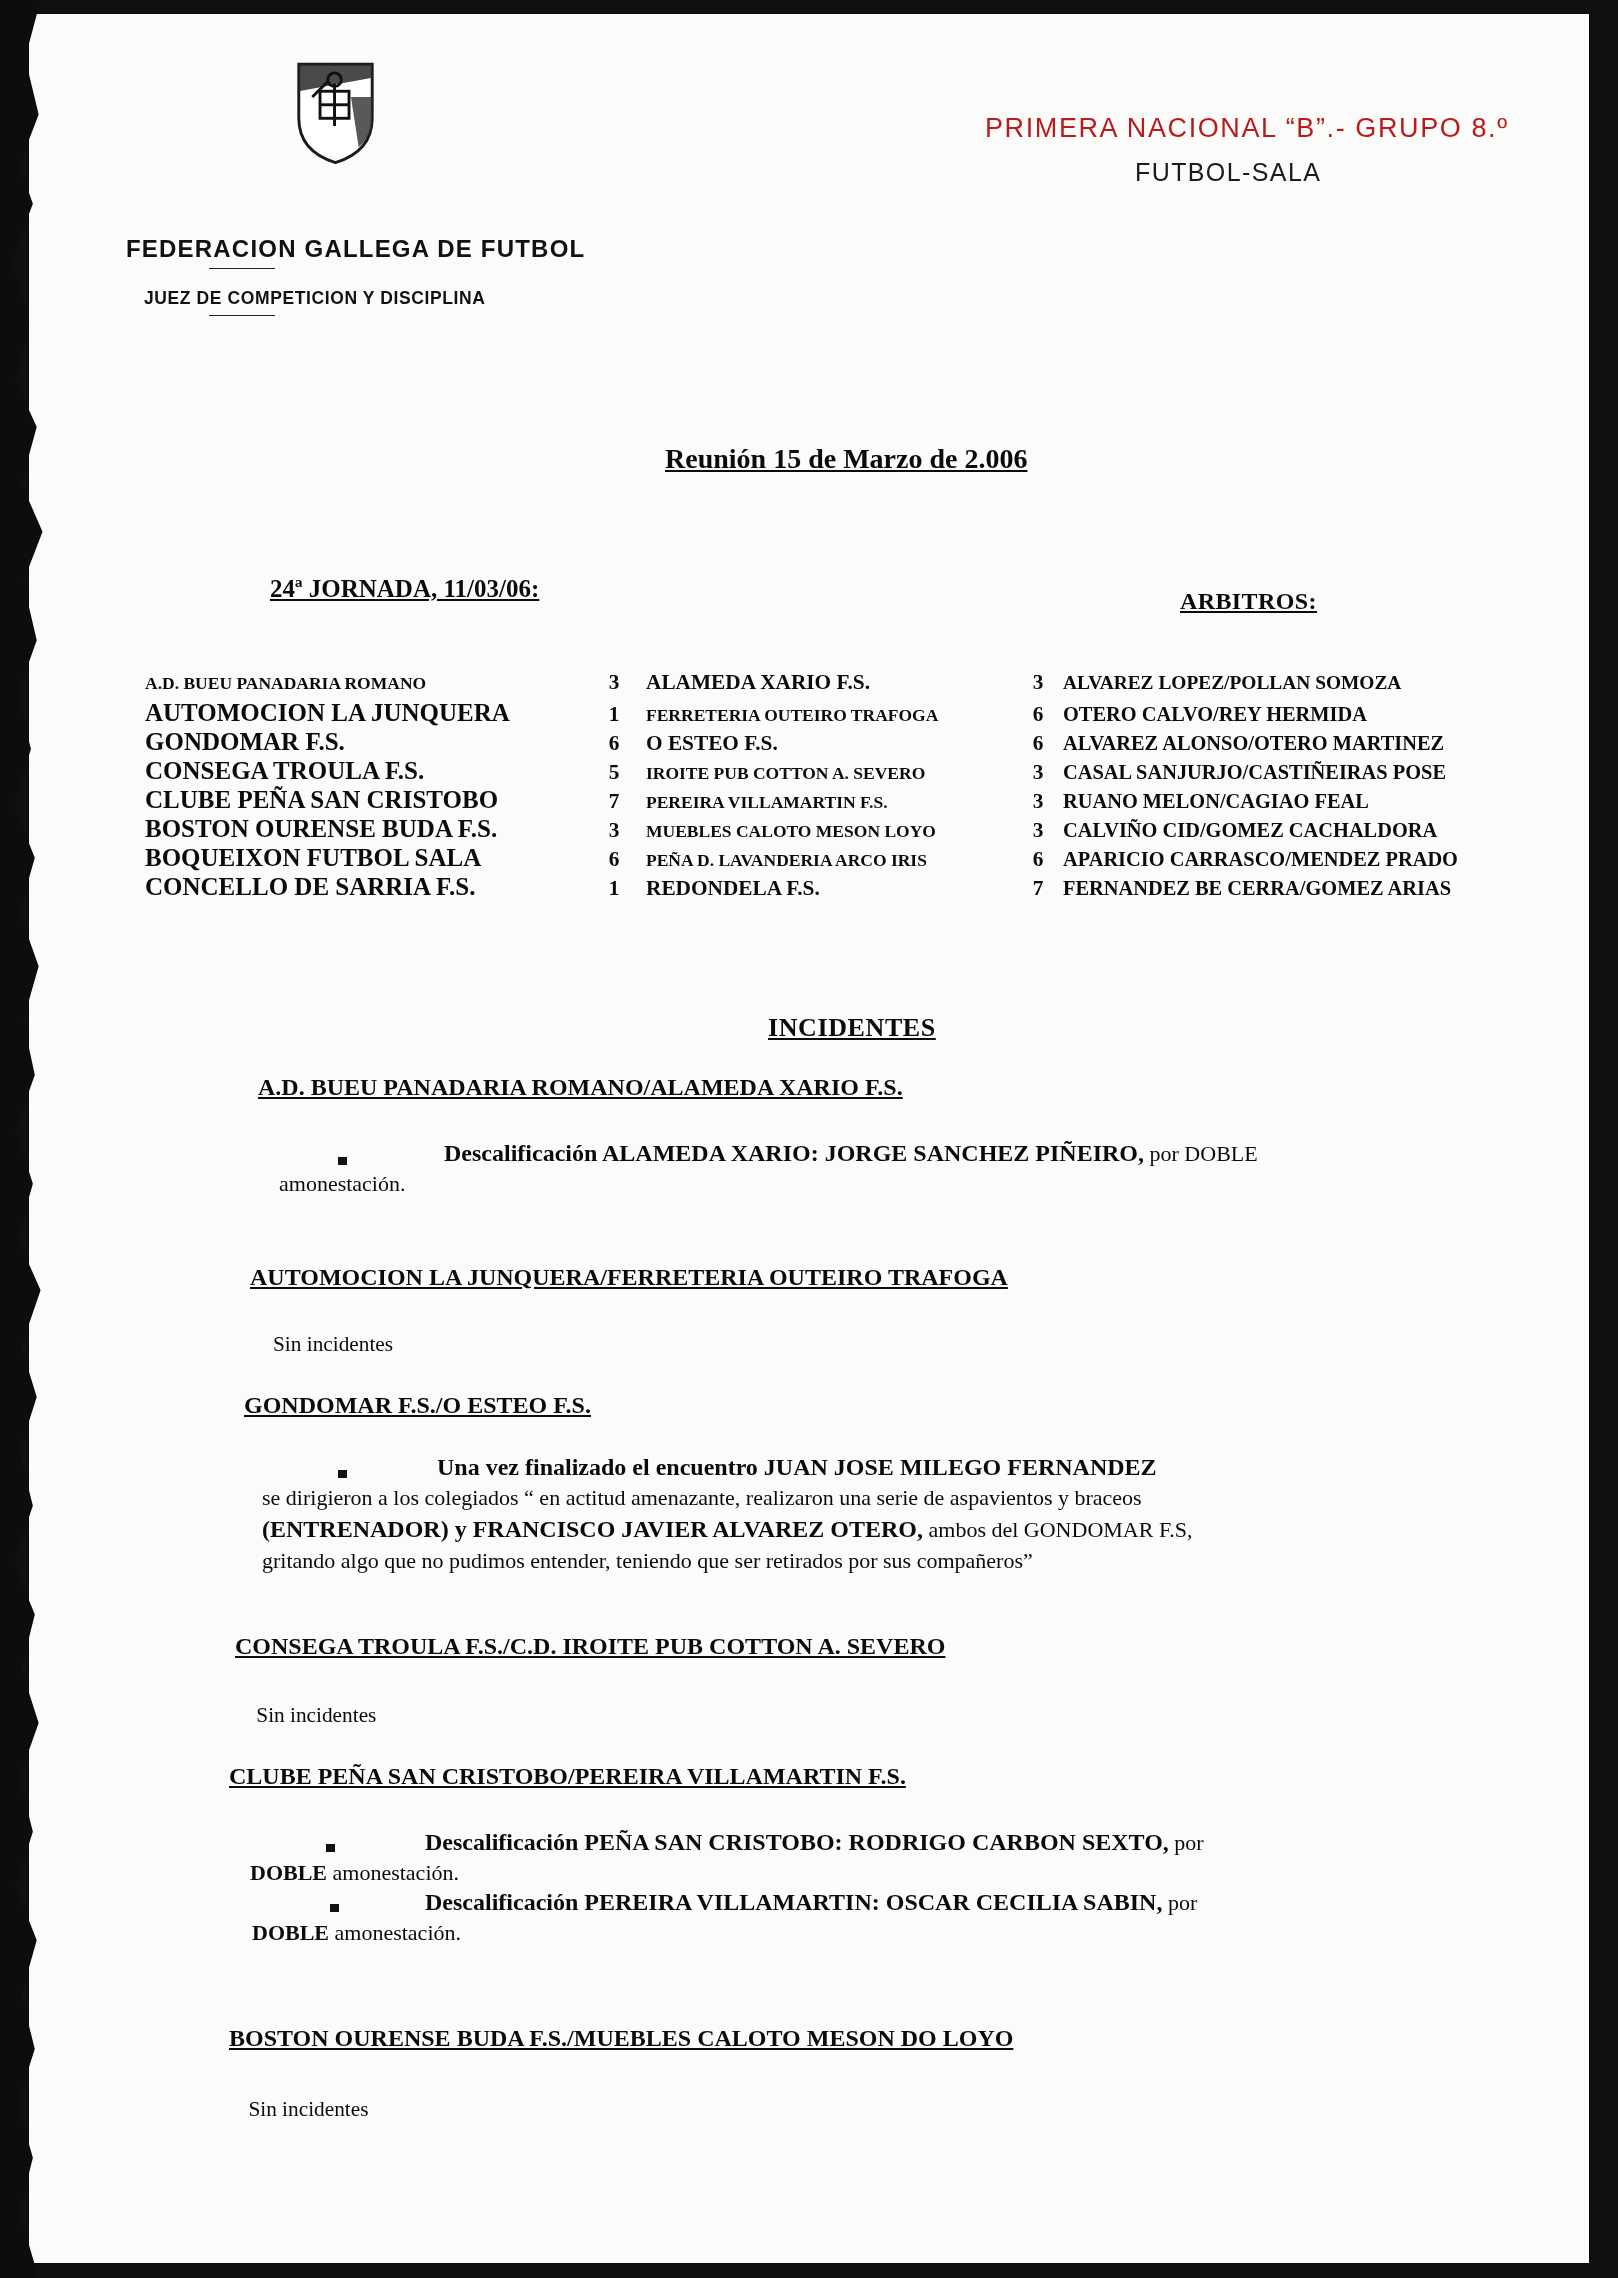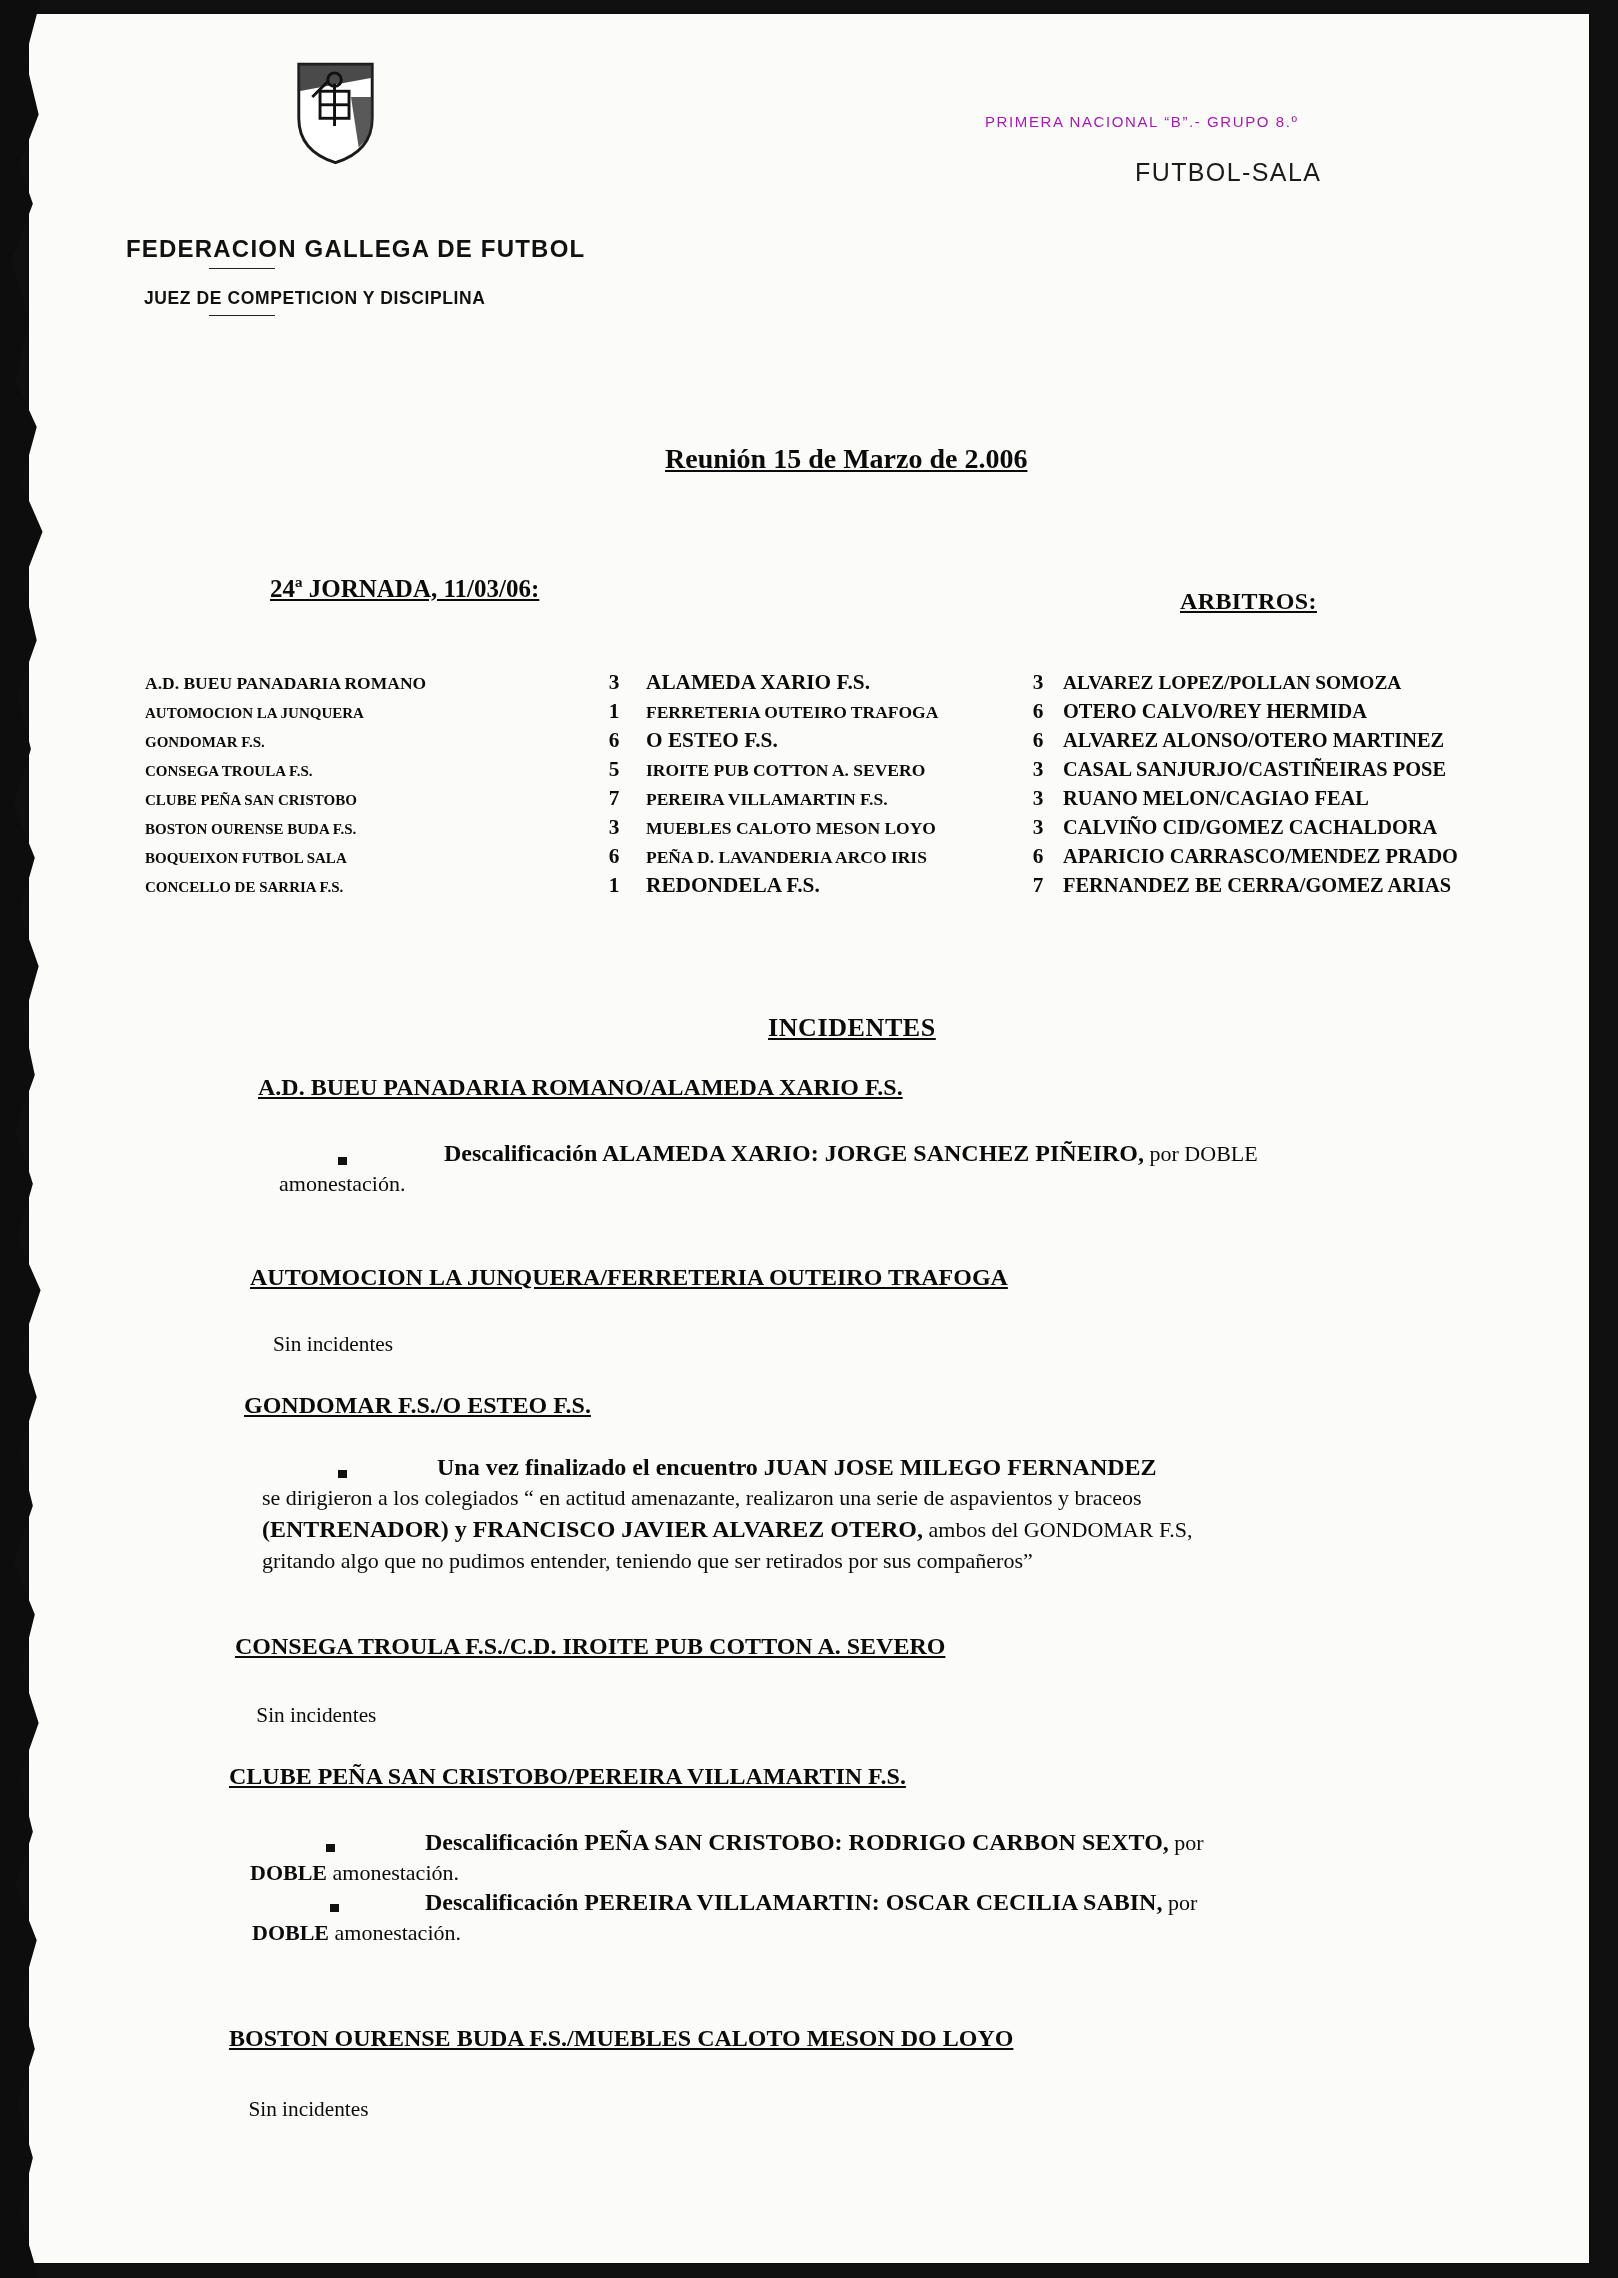--- a/index.html
+++ b/index.html
@@ -89,23 +89,23 @@
     top: 301px;
     width: 66px;
     height: 1.9px;
     background: #222;
   }
   .hdr-right1 {
     position: absolute;
     left: 956px;
     top: 99px;
     font-family: "Liberation Sans", sans-serif;
-    font-size: 15px;
+    font-size: 27px;
     letter-spacing: 1.6px;
-    color: #a21caf;
+    color: #b91c1c;
   }
   .hdr-right2 {
     position: absolute;
     left: 1106px;
     top: 144px;
     font-family: "Liberation Sans", sans-serif;
     font-size: 25px;
     letter-spacing: 1.4px;
     color: #1b1b1b;
   }
@@ -154,21 +154,21 @@
     width: 1407px;
   }
   .res-row {
     display: flex;
     align-items: baseline;
     height: 29px;
   }
   .c-home {
     width: 437px;
     font-weight: bold;
-    font-size: 15px;
+    font-size: 25px;
     white-space: nowrap;
   }
   .c-home.small { font-size: 17.5px; }
   .c-sc1 {
     width: 64px;
     text-align: center;
     font-weight: bold;
     font-size: 21.3px;
   }
   .c-away {

